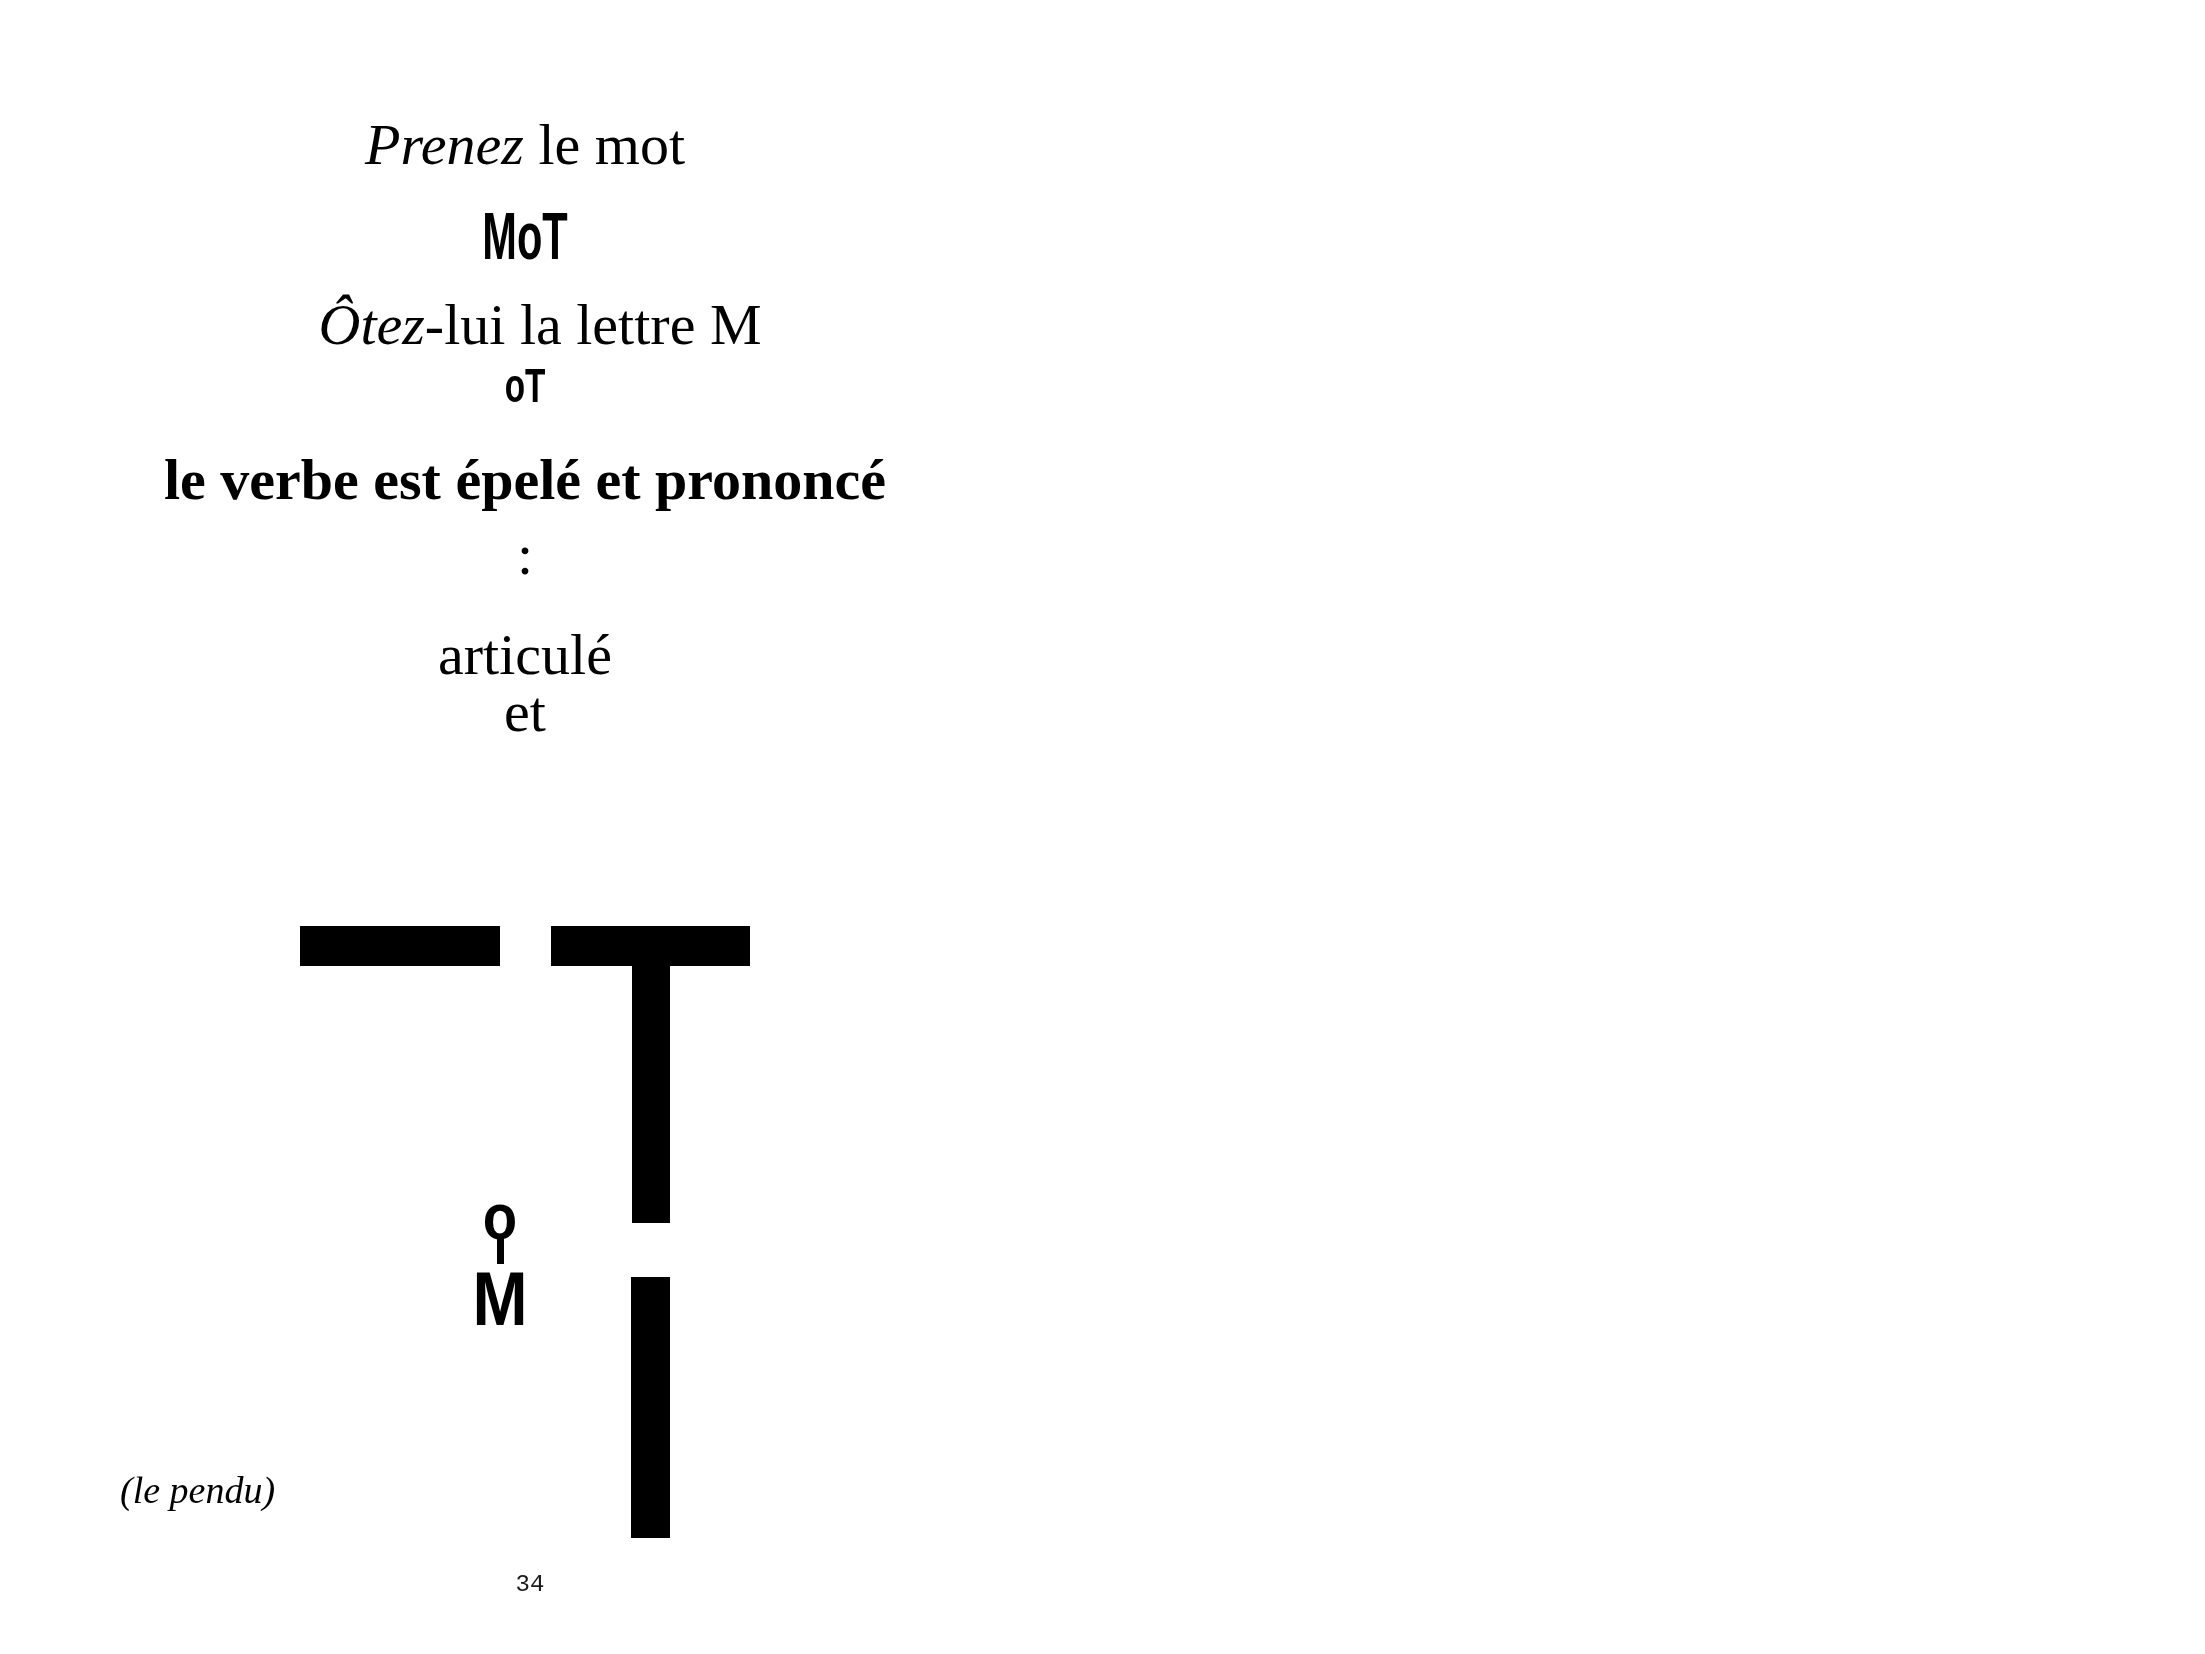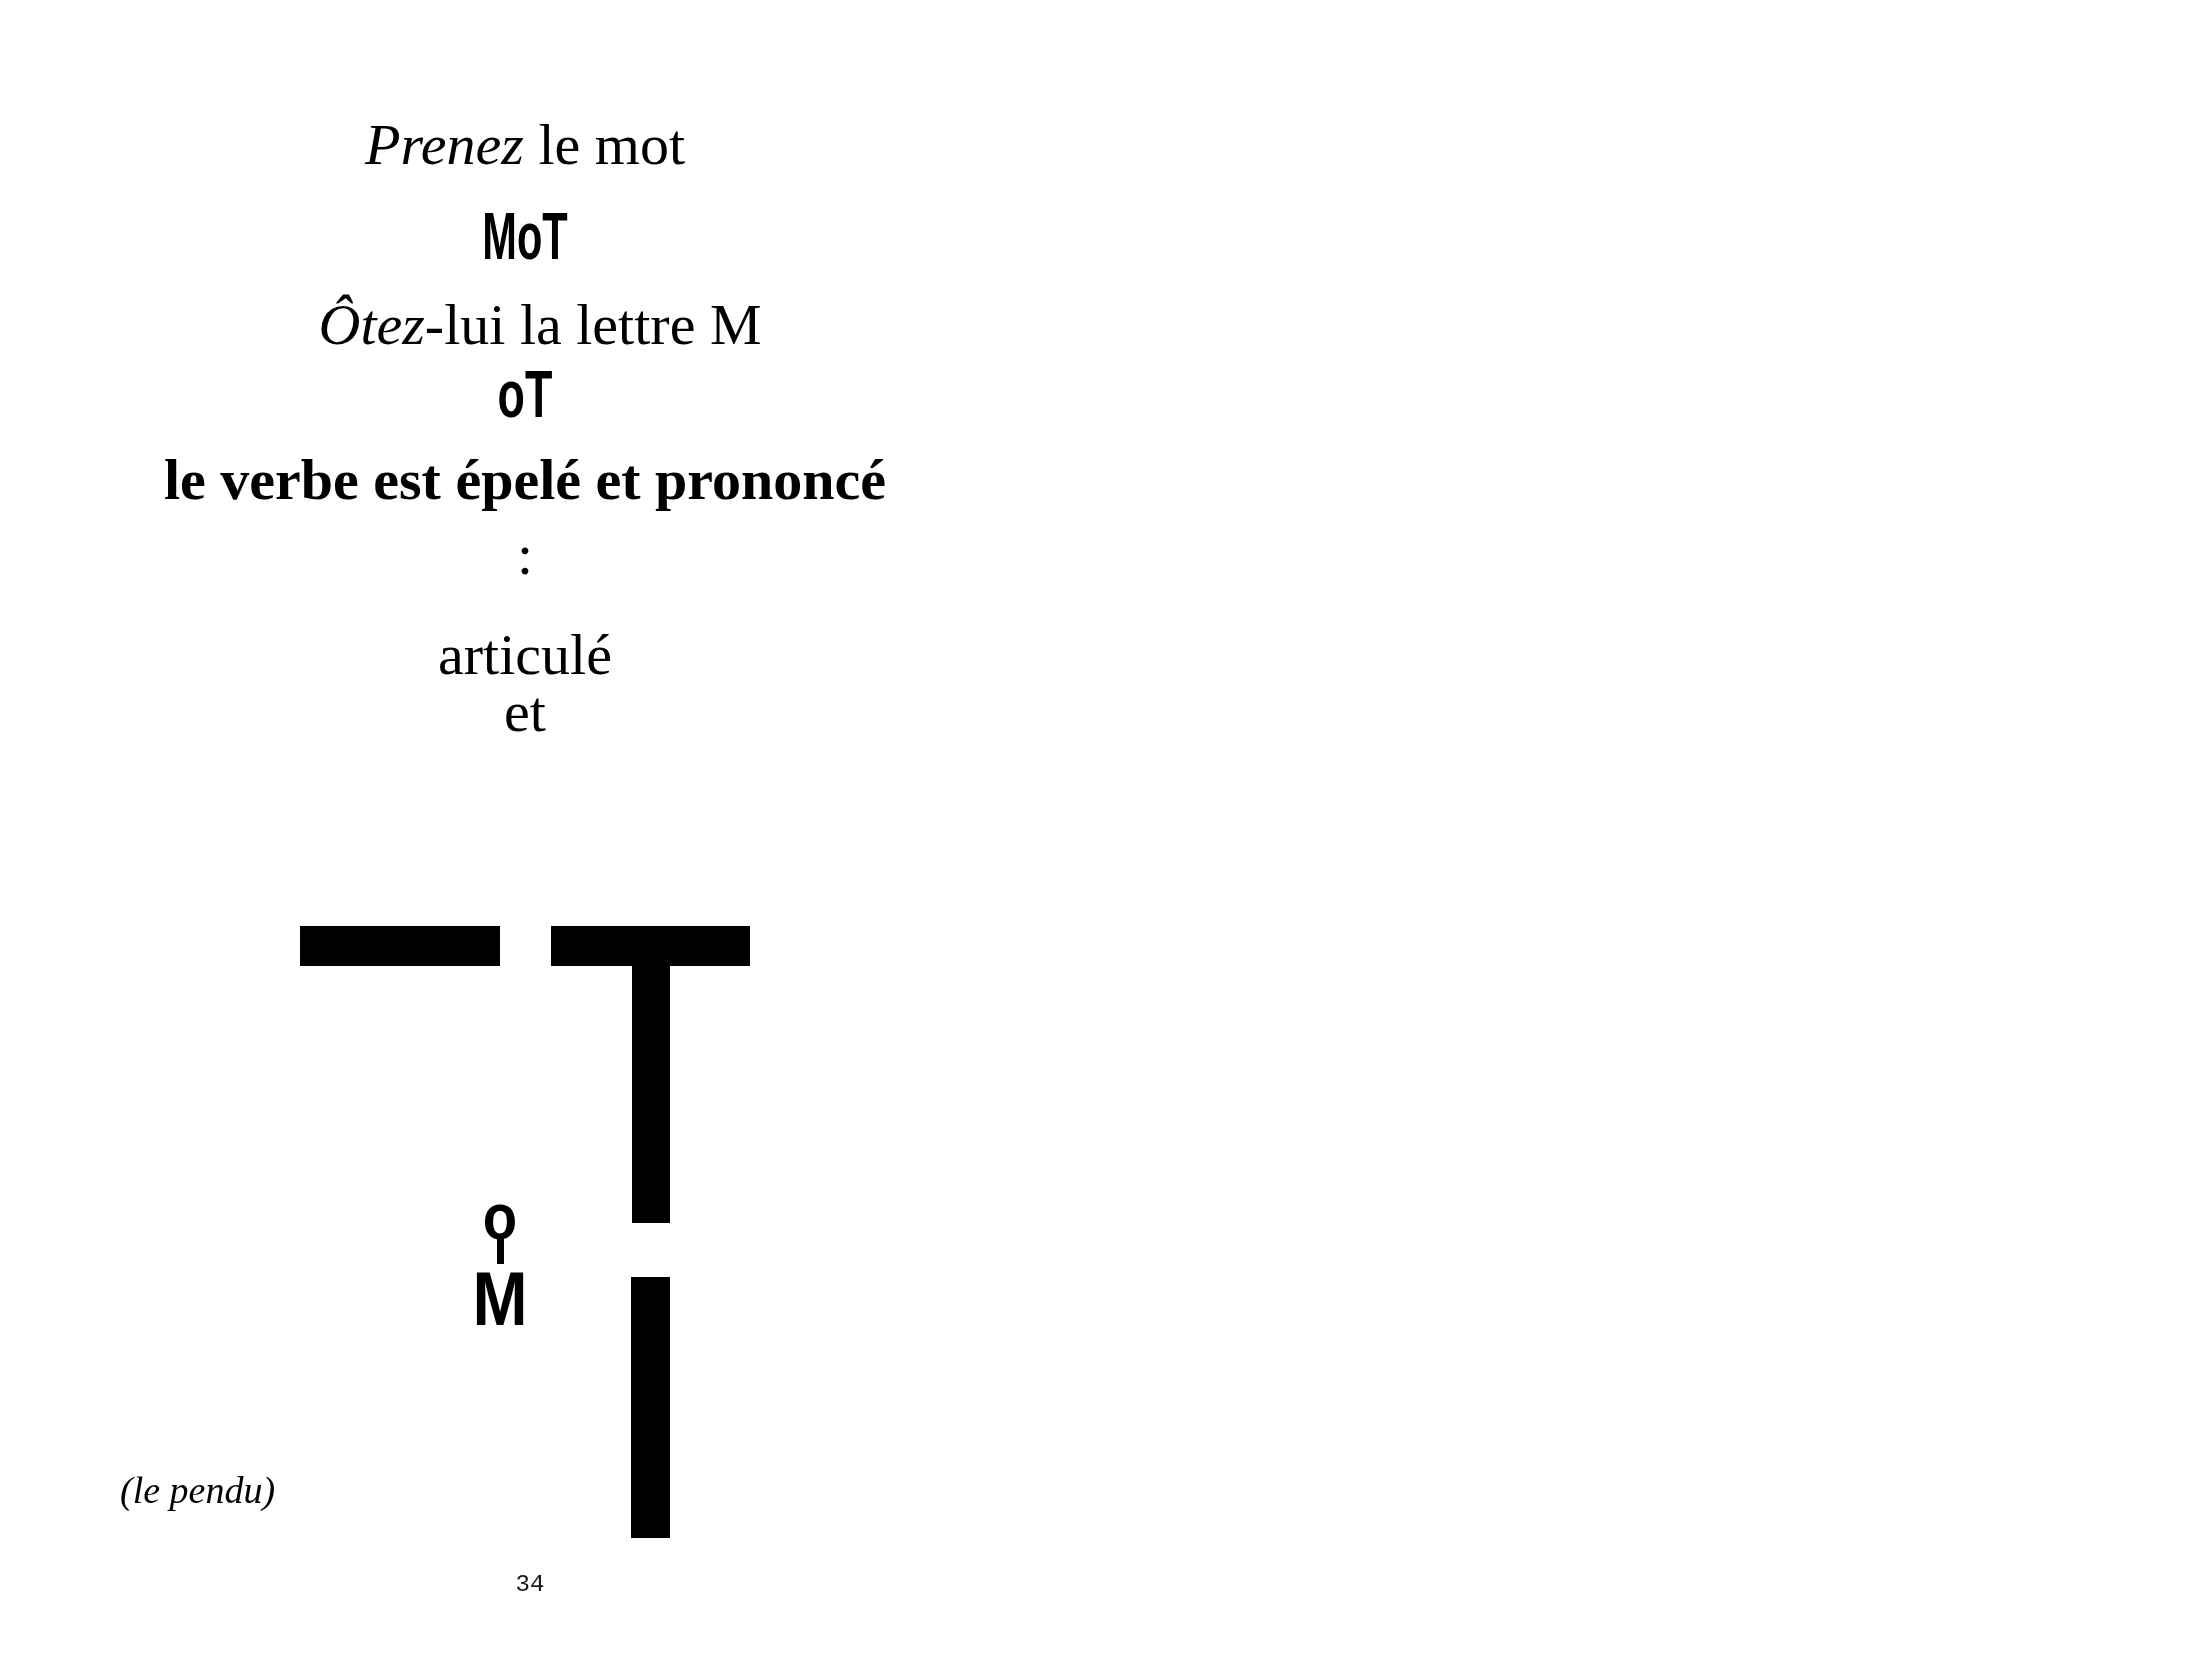--- a/index.html
+++ b/index.html
@@ -67,21 +67,21 @@
 <div class="spread">
 
   <div class="page page-left">
 
     <div class="line serif-l" style="left:525px;top:116px;"><span class="it">Prenez</span><span> le mot</span></div>
 
     <div class="line sans" style="left:525px;top:203px;font-size:66px;"><span class="cond" style="--sx:0.63;">MoT</span></div>
 
     <div class="line serif-l" style="left:540px;top:296px;"><span class="it">Ôtez</span><span>-lui la lettre M</span></div>
 
-    <div class="line sans" style="left:525px;top:361px;font-size:66px;text-decoration:underline;"><span class="cond" style="--sx:0.68;">oT</span></div>
+    <div class="line sans" style="left:525px;top:361px;font-size:49px;text-decoration:underline;"><span class="cond" style="--sx:0.68;">oT</span></div>
 
     <div class="line serif-l" style="left:525px;top:451px;font-weight:bold;">le verbe est épelé et prononcé</div>
 
     <div class="line serif-l" style="left:525px;top:526px;">:</div>
 
     <div class="line serif-l" style="left:525px;top:626px;">articulé</div>
 
     <div class="line serif-l" style="left:525px;top:683px;">et</div>
 
 

